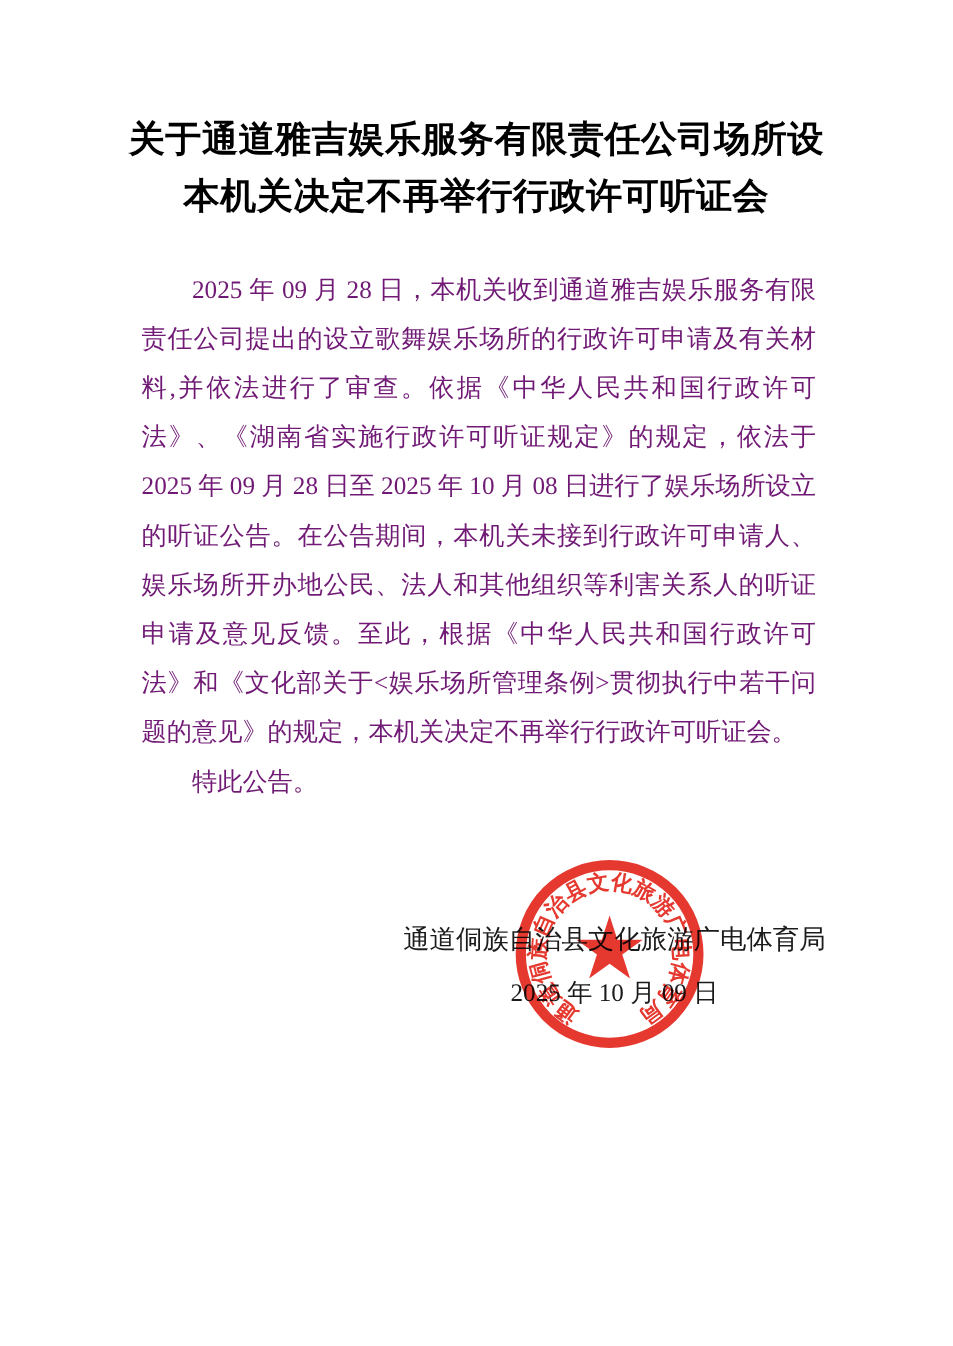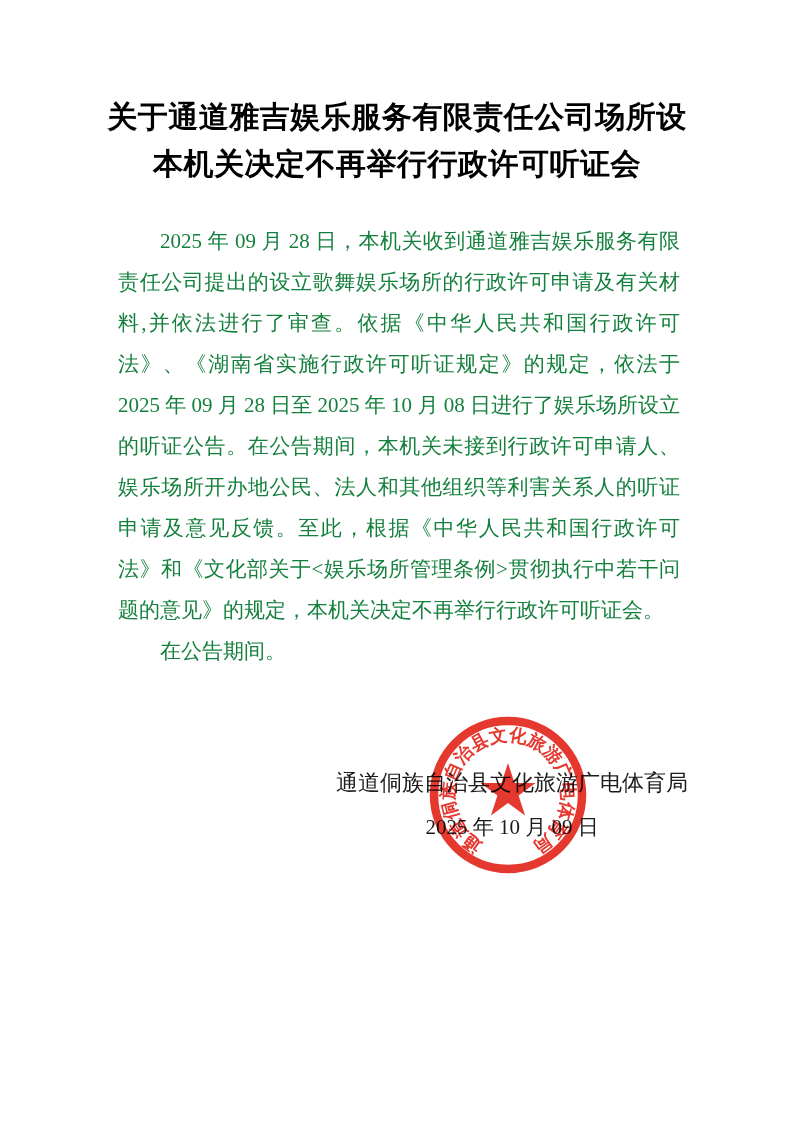--- a/index.html
+++ b/index.html
@@ -26,21 +26,21 @@
   }
   .title-line { display: block; letter-spacing: 0.5px; }
   .doc-body {
     margin: 34px 114px 0 118px;
   }
   .para {
     font-size: 21px;
     line-height: 41px;
     text-align: justify;
     text-indent: 2em;
-    color: #15803d;
+    color: #701a75;
   }
   .sig-block {
     position: absolute;
     top: 769px;
     right: 106px;
     text-align: center;
   }
   .sig-name {
     font-size: 22px;
     line-height: 28px;
@@ -76,21 +76,21 @@
 
 <div class="page">
 
   <h1 class="title">
     <span class="title-line">关于通道雅吉娱乐服务有限责任公司场所设</span>
     <span class="title-line">本机关决定不再举行行政许可听证会</span>
   </h1>
 
   <div class="doc-body">
     <p class="para">2025 年 09 月 28 日，本机关收到通道雅吉娱乐服务有限责任公司提出的设立歌舞娱乐场所的行政许可申请及有关材料,并依法进行了审查。依据《中华人民共和国行政许可法》、《湖南省实施行政许可听证规定》的规定，依法于 2025 年 09 月 28 日至 2025 年 10 月 08 日进行了娱乐场所设立的听证公告。在公告期间，本机关未接到行政许可申请人、娱乐场所开办地公民、法人和其他组织等利害关系人的听证申请及意见反馈。至此，根据《中华人民共和国行政许可法》和《文化部关于&lt;娱乐场所管理条例&gt;贯彻执行中若干问题的意见》的规定，本机关决定不再举行行政许可听证会。</p>
-    <p class="para">在公告期间。</p>
+    <p class="para">特此公告。</p>
   </div>
 
   <div class="sig-block">
     <div class="sig-name">通道侗族自治县文化旅游广电体育局</div>
     <div class="sig-date">2025 年 10 月 09 日</div>
   </div>
 
   <div class="seal">
     <svg viewBox="0 0 164 164" xmlns="http://www.w3.org/2000/svg">
       <circle cx="82" cy="82" r="74" fill="none" stroke-width="8.5" stroke="#e3271d"></circle>

